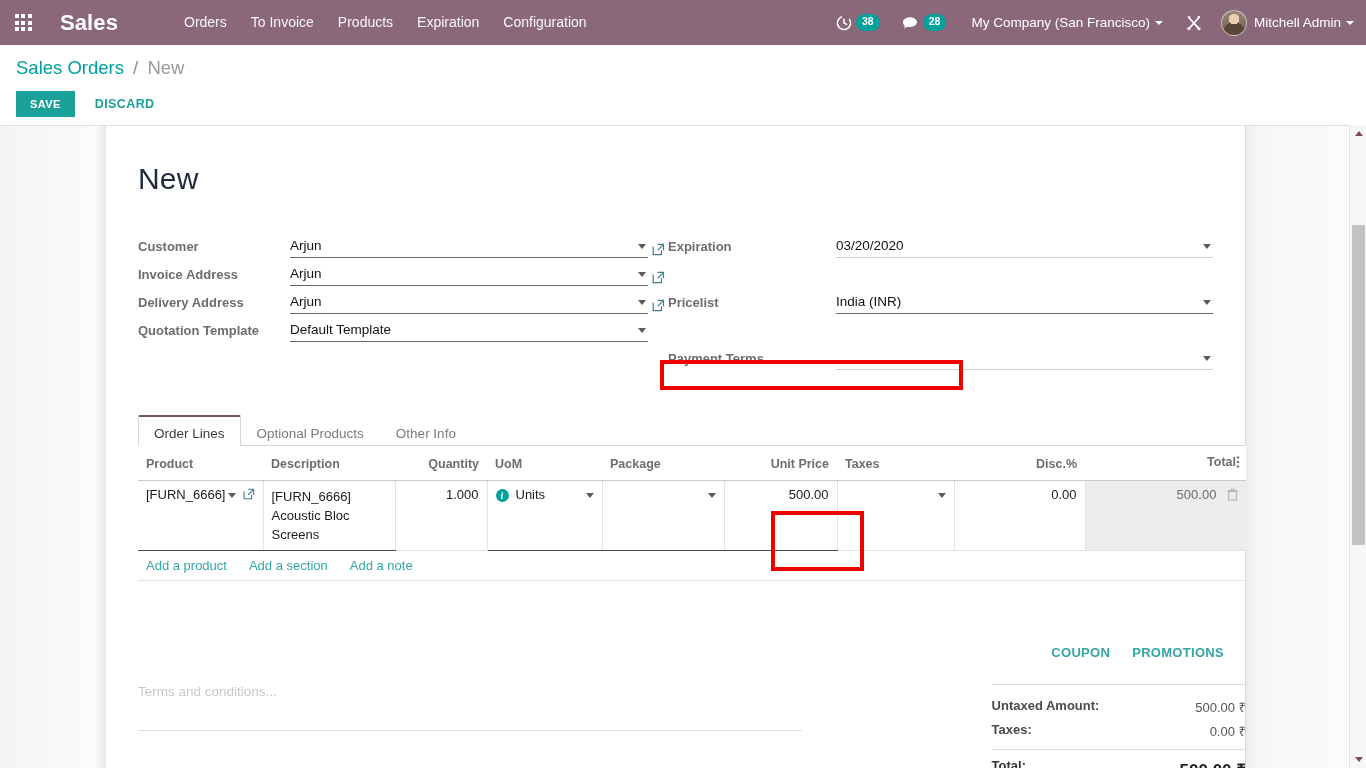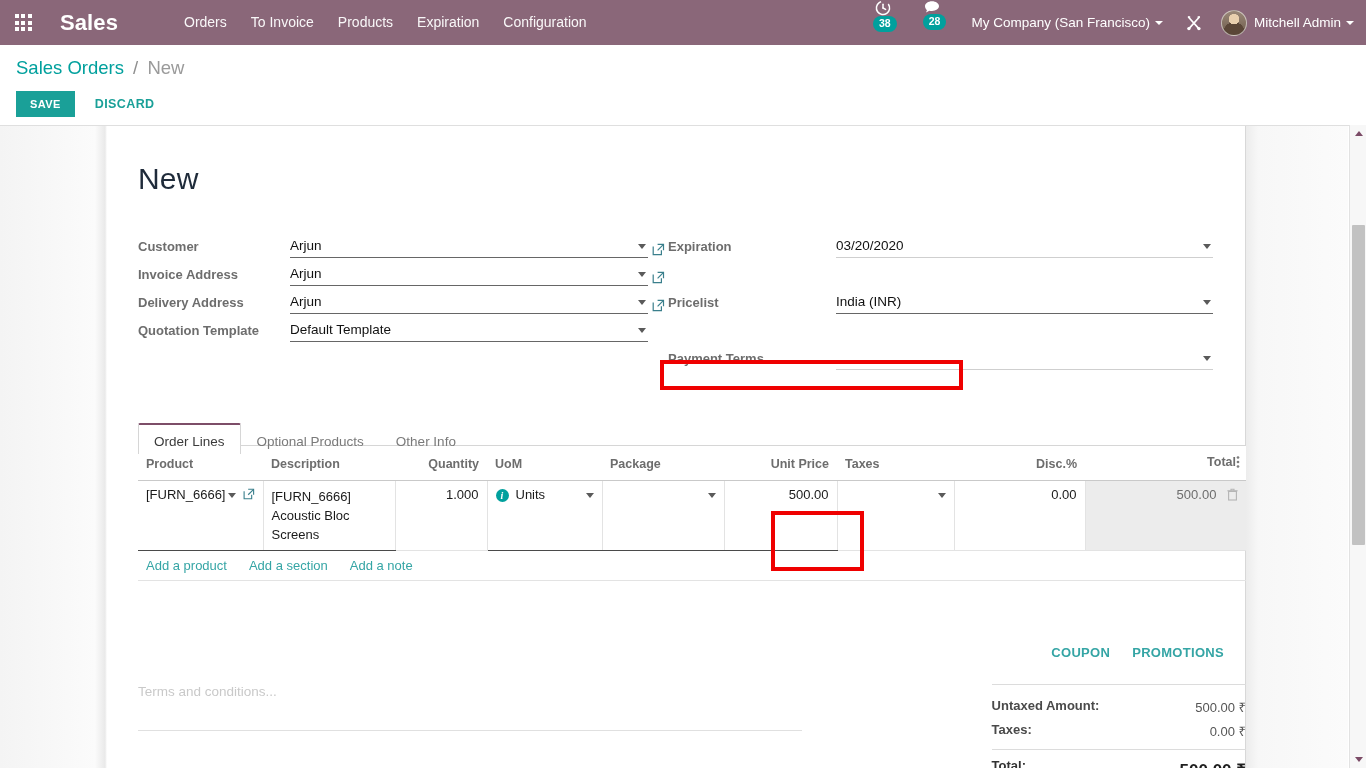--- a/index.html
+++ b/index.html
@@ -59,21 +59,20 @@
     align-items: center;
     height: 45px;
     padding-right: 12px;
   }
   .nav-icon-wrap {
     position: relative;
     padding: 0 11px;
     display: flex; align-items: center;
     height: 45px;
     cursor: pointer;
-    flex-direction: column;
   }
   .badge {
     background: #00a09d;
     color: #fff;
     font-size: 10.5px;
     font-weight: 700;
     border-radius: 9px;
     padding: 1px 6px 2px;
     margin-left: 4px;
     line-height: 1.25;
@@ -251,21 +250,21 @@
   }
   .tab {
     font-size: 13.5px;
     color: #7a7a7a;
     padding: 6px 15px 0;
     cursor: pointer;
     border: 1px solid transparent;
     border-bottom: none;
     line-height: 24px;
     position: relative;
-    top: 8px;
+    top: 0;
     background: transparent;
   }
   .tab.active {
     color: #3b3b3b;
     background: #ffffff;
     border-color: #d6d6d6;
     border-top: 2px solid #7d4d68;
     padding-top: 5px;
     margin-bottom: -1px;
     border-radius: 2px 2px 0 0;

